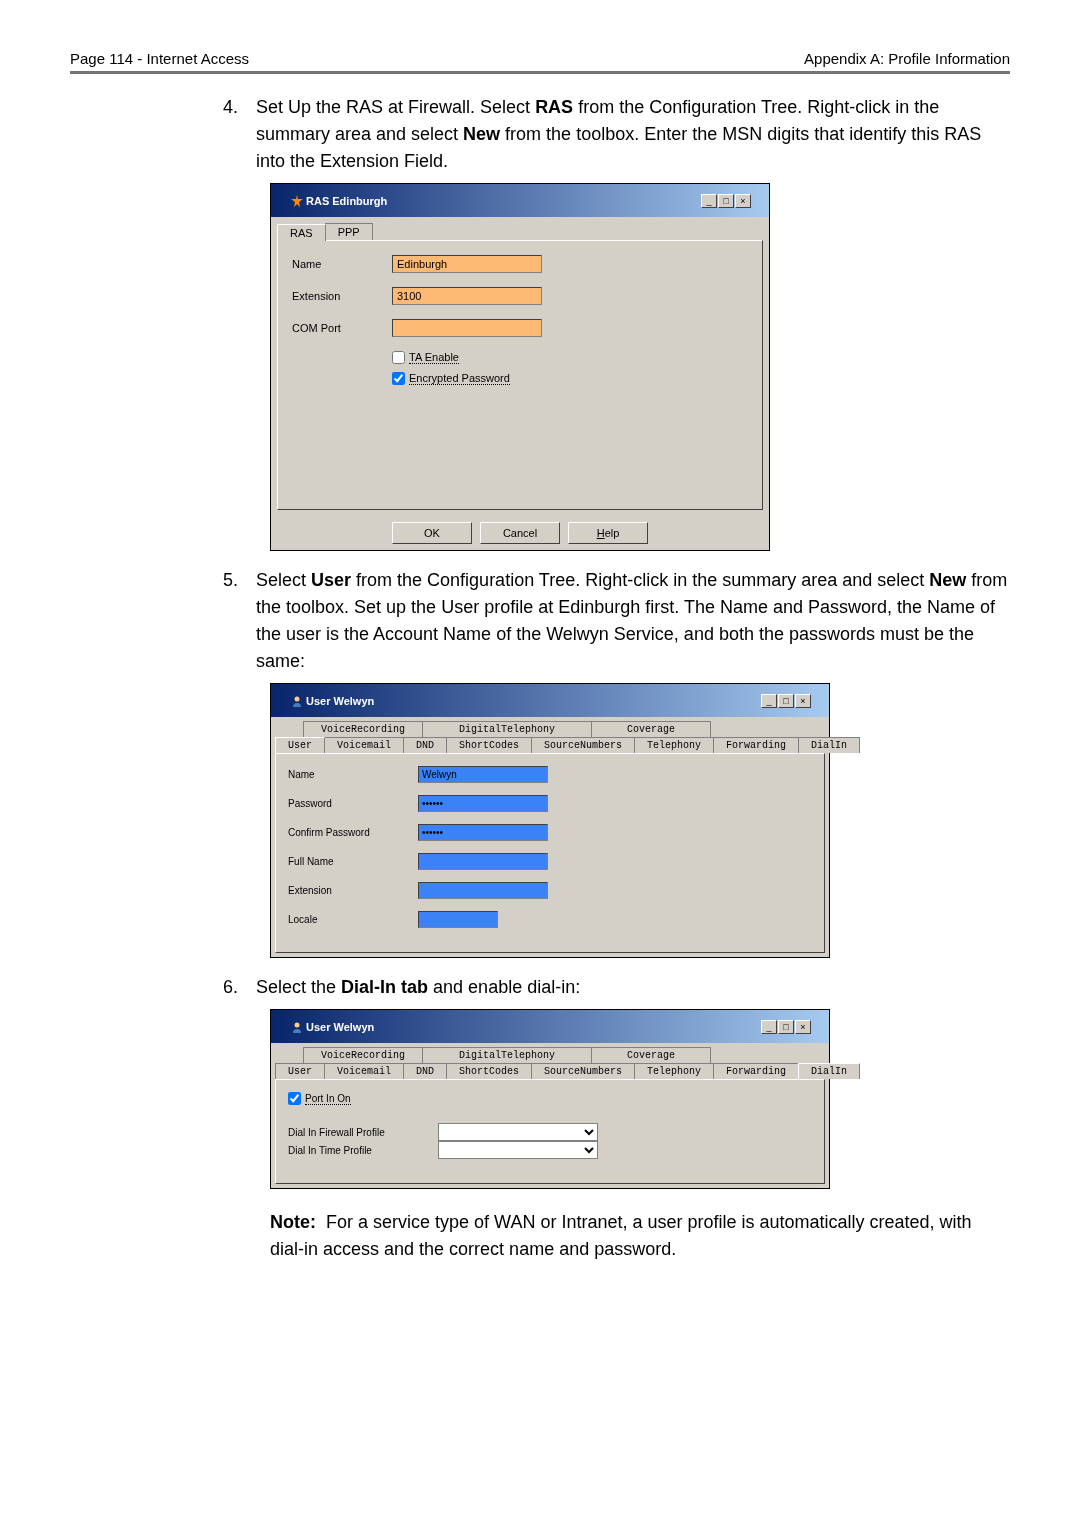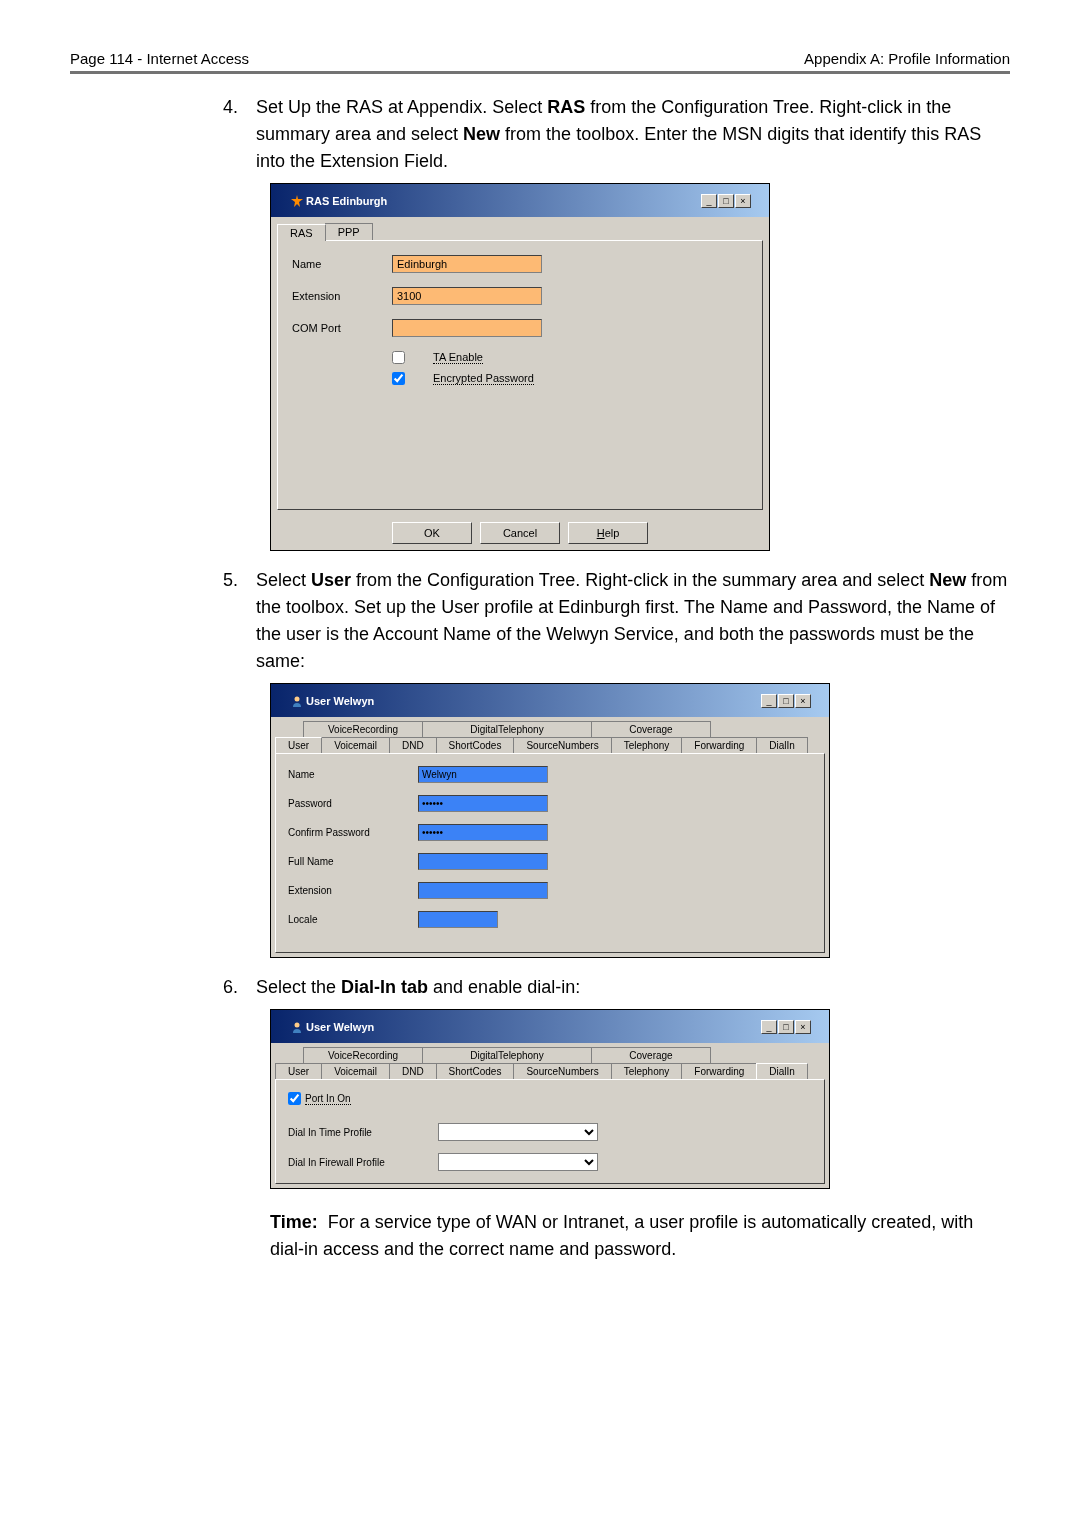--- a/index.html
+++ b/index.html
@@ -17,29 +17,29 @@
   .title-bar .tt { color: #fff; font-size: 11px; font-weight: bold; flex: 1; padding-left: 2px; display: flex; align-items: center; gap: 3px; }
   .title-btns { display: flex; gap: 1px; }
   .title-btn { width: 16px; height: 14px; background: #d4d0c8; border: 1px solid #fff; border-right-color: #404040; border-bottom-color: #404040; font-size: 9px; text-align: center; line-height: 12px; }
   .tabs { display: flex; margin: 6px 6px 0 6px; }
   .tab { border: 1px solid #808080; border-bottom: none; background: #d4d0c8; padding: 2px 12px; font-size: 11px; margin-right: -1px; position: relative; }
   .tab.active { background: #d4d0c8; border-top: 1px solid #fff; border-left: 1px solid #fff; z-index: 2; bottom: -1px; }
   .tab-body { border: 1px solid #fff; border-right-color: #404040; border-bottom-color: #404040; margin: 0 6px 6px 6px; padding: 14px; min-height: 200px; }
   .field { display: flex; align-items: center; margin-bottom: 14px; }
   .field-lbl { width: 100px; font-size: 11px; }
   .field-input { width: 150px; height: 18px; border: 1px solid #808080; border-top-color: #404040; border-left-color: #404040; background: #fdba74; font-size: 11px; padding: 0 4px; }
-  .chk { display: flex; align-items: center; margin-left: 100px; margin-bottom: 8px; font-size: 11px; gap: 24px; }
+  .chk { display: flex; align-items: center; margin-left: 100px; margin-bottom: 8px; font-size: 11px; }
   .chk input { margin-right: 4px; }
   .dotted { border-bottom: 1px dotted #000; }
   .dlg-btns { display: flex; justify-content: center; gap: 8px; padding: 6px; }
   .dlg-btn { width: 80px; height: 22px; background: #d4d0c8; border: 1px solid #fff; border-right-color: #404040; border-bottom-color: #404040; font-size: 11px; cursor: pointer; }
   .user-tabs-wrap { margin: 4px 4px 0 4px; }
   .row1 { display: flex; margin-left: 28px; }
   .row2 { display: flex; }
-  .utab { border: 1px solid #808080; border-bottom: none; background: #d4d0c8; padding: 2px 12px; font-size: 10px; margin-right: -1px; }
+  .utab { border: 1px solid #808080; border-bottom: none; background: #d4d0c8; padding: 2px 12px; font-size: 10px; margin-right: -1px; font-family: Liberation Mono, monospace; }
   .utab.active { border-top: 1px solid #fff; border-left: 1px solid #fff; position: relative; z-index: 2; }
   .user-body { border: 1px solid #fff; border-right-color: #404040; border-bottom-color: #404040; margin: 0 4px 4px 4px; padding: 12px; }
   .ufield { display: flex; align-items: center; margin-bottom: 12px; }
   .ufield-lbl { width: 130px; font-size: 10px; }
   .ufield-input { width: 130px; height: 17px; border: 1px solid #808080; border-top-color: #404040; border-left-color: #404040; background: #3b82f6; font-size: 10px; padding: 0 3px; }
   .sel { width: 160px; height: 18px; border: 1px solid #808080; background: #fff; font-size: 10px; }
   .star-icon, .user-icon { width: 12px; height: 12px; display: inline-block; }
 </style>
 </head>
 <body>
@@ -48,21 +48,21 @@
   <div class="hdr">
     <div class="hdr-line">
       <span>Page 114 - Internet Access</span>
       <span>Appendix A: Profile Information</span>
     </div>
   </div>
 
   <div class="step">
     <div class="step-num">4.</div>
     <div class="step-text">
-      <span>Set Up the RAS at Appendix. Select </span><b>RAS</b><span> from the Configuration Tree. Right-click in the summary area and select </span><b>New</b><span> from the toolbox. Enter the MSN digits that identify this RAS into the Extension Field.</span>
+      <span>Set Up the RAS at Firewall. Select </span><b>RAS</b><span> from the Configuration Tree. Right-click in the summary area and select </span><b>New</b><span> from the toolbox. Enter the MSN digits that identify this RAS into the Extension Field.</span>
     </div>
   </div>
 
   <div class="dlg-wrap">
     <div class="dlg" style="width:500px;">
       <div class="title-bar">
         <div class="tt">
           <svg class="star-icon" viewBox="0 0 12 12">
               <polygon points="6,0 7,4 12,4 8,7 9,12 6,9 3,12 4,7 0,4 5,4" fill="#ff8c00"></polygon>
             </svg>
@@ -215,30 +215,30 @@
           <div class="utab">Telephony</div>
           <div class="utab">Forwarding</div>
           <div class="utab active">DialIn</div>
         </div>
       </div>
       <div class="user-body">
         <div class="ufield" style="margin-bottom:18px;">
           <input type="checkbox" checked="" style="margin-right: 4px;">
           <span class="dotted" style="font-size:10px;">Port In On</span>
         </div>
-        <div class="ufield">
-          <span class="ufield-lbl" style="width:150px">Dial In Time Profile</span>
-          <select class="sel"><option></option></select>
-        </div>
         <div class="ufield" style="margin-bottom:0;">
           <span class="ufield-lbl" style="width:150px">Dial In Firewall Profile</span>
           <select class="sel"><option></option></select>
         </div>
+        <div class="ufield">
+          <span class="ufield-lbl" style="width:150px">Dial In Time Profile</span>
+          <select class="sel"><option></option></select>
+        </div>
       </div>
     </div>
   </div>
 
   <div class="note">
-    <b>Time:</b>
+    <b>Note:</b>
     &nbsp;<span>For a service type of WAN or Intranet, a user profile is automatically created, with dial-in access and the correct name and password.</span>
   </div>
 
 </div>
 
 </body></html>

